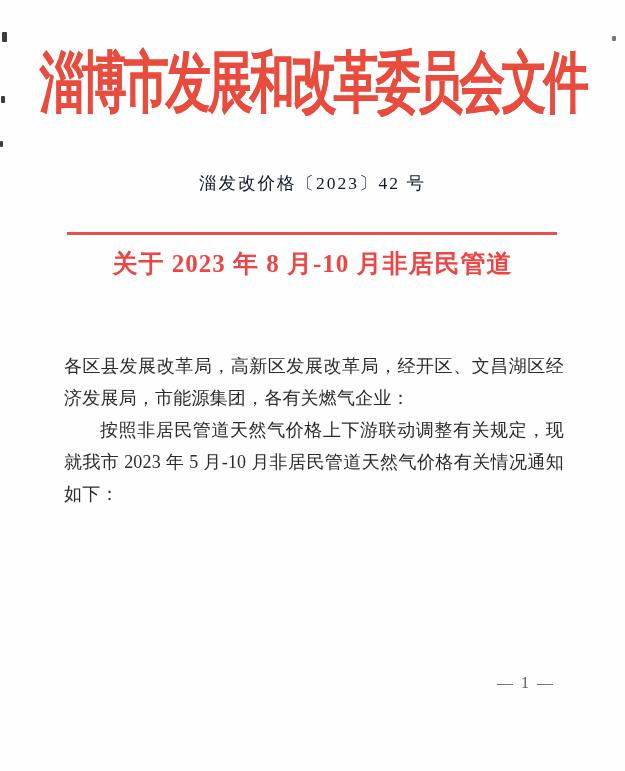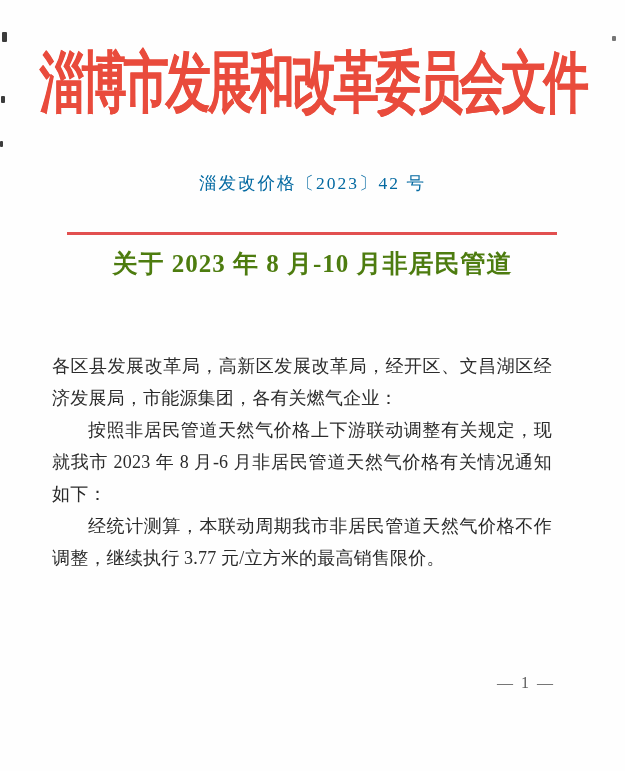--- a/index.html
+++ b/index.html
@@ -36,21 +36,21 @@
   }
   
   .doc-number {
     position: absolute;
     top: 171px;
     left: 0;
     right: 0;
     text-align: center;
     font-size: 17.5px;
     letter-spacing: 2px;
-    color: #0369a1;
+    color: #0f172a;
   }
   
   .red-line {
     position: absolute;
     top: 232px;
     left: 67px;
     width: 490px;
     height: 3px;
     background: var(--line-red, #e25050);
   }
@@ -59,27 +59,27 @@
     position: absolute;
     top: 246px;
     left: 0;
     right: 0;
     margin: 0;
     text-align: center;
     font-size: 25px;
     font-weight: 700;
     line-height: 35px;
     letter-spacing: 1px;
-    color: #4d7c0f;
+    color: #ef4444;
   }
   
   .body-text {
     position: absolute;
     top: 350px;
-    left: 52px;
+    left: 64px;
     width: 500px;
     font-size: 18px;
     line-height: 32px;
     letter-spacing: 0.2px;
     text-align: justify;
     text-justify: inter-ideograph;
     color: #2b2b2b;
   }
   .body-text p {
     margin: 0;
@@ -122,19 +122,18 @@
   <div class="doc-number">淄发改价格〔2023〕42 号</div>
 
   <div class="red-line"></div>
 
   <h1 class="doc-title">
     <span>关于 2023 年 8 月-10 月非居民管道</span><br>
   </h1>
 
   <div class="body-text">
     <p>各区县发展改革局，高新区发展改革局，经开区、文昌湖区经济发展局，市能源集团，各有关燃气企业：</p>
-    <p class="indent">按照非居民管道天然气价格上下游联动调整有关规定，现就我市 2023 年 8 月-6 月非居民管道天然气价格有关情况通知如下：</p>
-    <p class="indent">经统计测算，本联动周期我市非居民管道天然气价格不作调整，继续执行 3.77 元/立方米的最高销售限价。</p>
+    <p class="indent">按照非居民管道天然气价格上下游联动调整有关规定，现就我市 2023 年 5 月-10 月非居民管道天然气价格有关情况通知如下：</p>
   </div>
 
   <div class="page-number">— 1 —</div>
 
 </div>
 
 </body></html>

